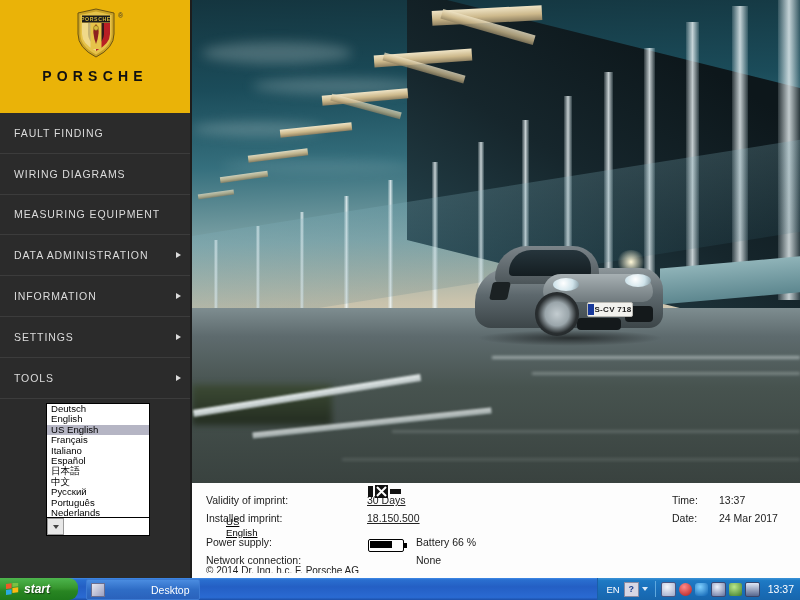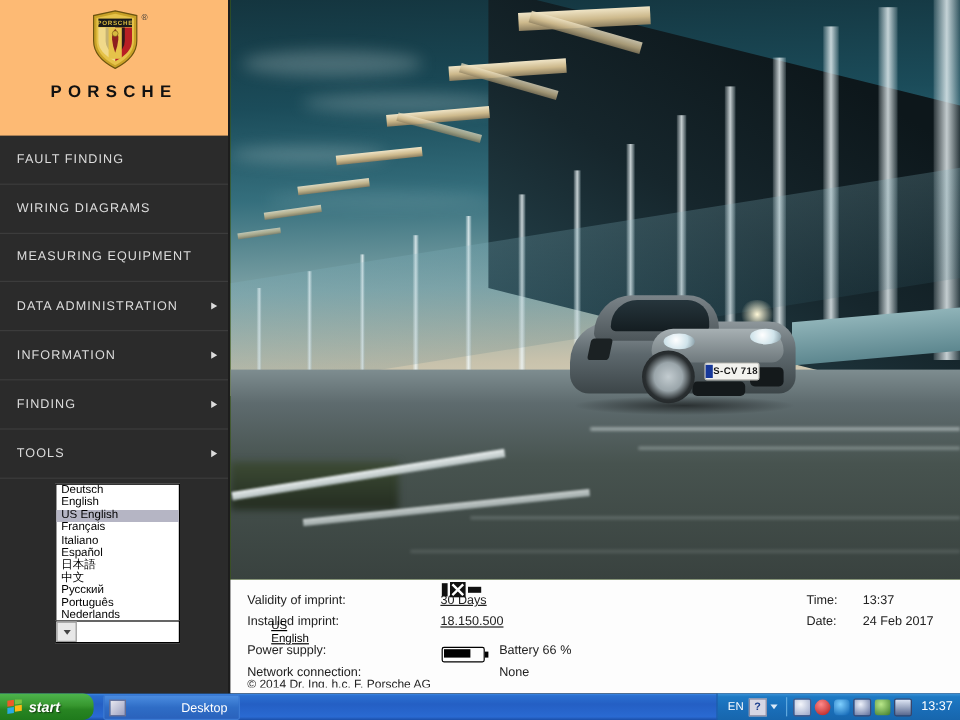--- a/index.html
+++ b/index.html
@@ -5,21 +5,21 @@
   html,body{margin:0;padding:0;}
   body{
     width:800px;height:600px;overflow:hidden;
     font-family:"Liberation Sans",sans-serif;
     background:#000;position:relative;
   }
   #app{position:absolute;left:0;top:0;width:800px;height:578px;overflow:hidden;background:#1d1d1d;}
 
   
   #sidebar{position:absolute;left:0;top:0;width:190px;height:578px;background:#2b2b2b;}
-  #logo-panel{position:absolute;left:0;top:0;width:190px;height:113px;background:#fdba74;}
+  #logo-panel{position:absolute;left:0;top:0;width:190px;height:113px;background:#eab308;}
   .crest{position:absolute;left:76px;top:8px;width:40px;height:50px;}
   .crest-reg{position:absolute;left:118px;top:12px;font-size:7px;color:#333;}
   .wordmark{position:absolute;left:0;top:68px;width:190px;text-align:center;
     font-size:14px;letter-spacing:5.2px;color:#111;font-weight:700;}
 
   #menu{position:absolute;left:0;top:113px;width:190px;}
   .menu-item{position:relative;height:39.8px;border-bottom:1px solid #3c3c3c;
     display:flex;align-items:center;}
   .menu-item .label{padding-left:14px;font-size:10.5px;letter-spacing:.9px;color:#dcdcdc;}
   .menu-item .arrow{position:absolute;right:9px;top:50%;transform:translateY(-50%);
@@ -158,21 +158,21 @@
         </div>
         <div class="menu-item">
           <div class="label">DATA ADMINISTRATION</div>
           <div class="arrow"></div>
         </div>
         <div class="menu-item">
           <div class="label">INFORMATION</div>
           <div class="arrow"></div>
         </div>
         <div class="menu-item">
-          <div class="label">FINDING</div>
+          <div class="label">SETTINGS</div>
           <div class="arrow"></div>
         </div>
         <div class="menu-item">
           <div class="label">TOOLS</div>
           <div class="arrow"></div>
         </div>
       </div>
 
     <div id="lang-list">
         <div class="lang-opt">Deutsch</div>
@@ -287,21 +287,21 @@
       <rect x="0" y="1" width="5" height="11" fill="#111"></rect>
       <rect x="7" y="0" width="13" height="13" fill="#111"></rect>
       <path d="M9 2 L18 11 M18 2 L9 11" stroke="#fff" stroke-width="2"></path>
       <rect x="22" y="4" width="11" height="5" fill="#111"></rect>
     </svg>
     <div style="position:absolute;left:224px;top:71px;font-size:10.5px;color:#222;">None</div>
 
     <div class="rlbl" style="top:11px;">Time:</div>
     <div class="rval" style="top:11px;">13:37</div>
     <div class="rlbl" style="top:29px;">Date:</div>
-    <div class="rval" style="top:29px;">24 Feb 2017</div>
+    <div class="rval" style="top:29px;">24 Mar 2017</div>
 
     <div class="copyright">© 2014 Dr. Ing. h.c. F. Porsche AG</div>
   </div>
 </div>
 
 <div id="taskbar">
   <div id="startbtn">
     <svg class="flag" viewBox="0 0 13 13">
       <rect x="0" y="1" width="5.6" height="5" fill="#f05a28" transform="skewY(-8)"></rect>
       <rect x="6.4" y="0" width="5.8" height="5" fill="#7ac143" transform="skewY(-8)"></rect>

